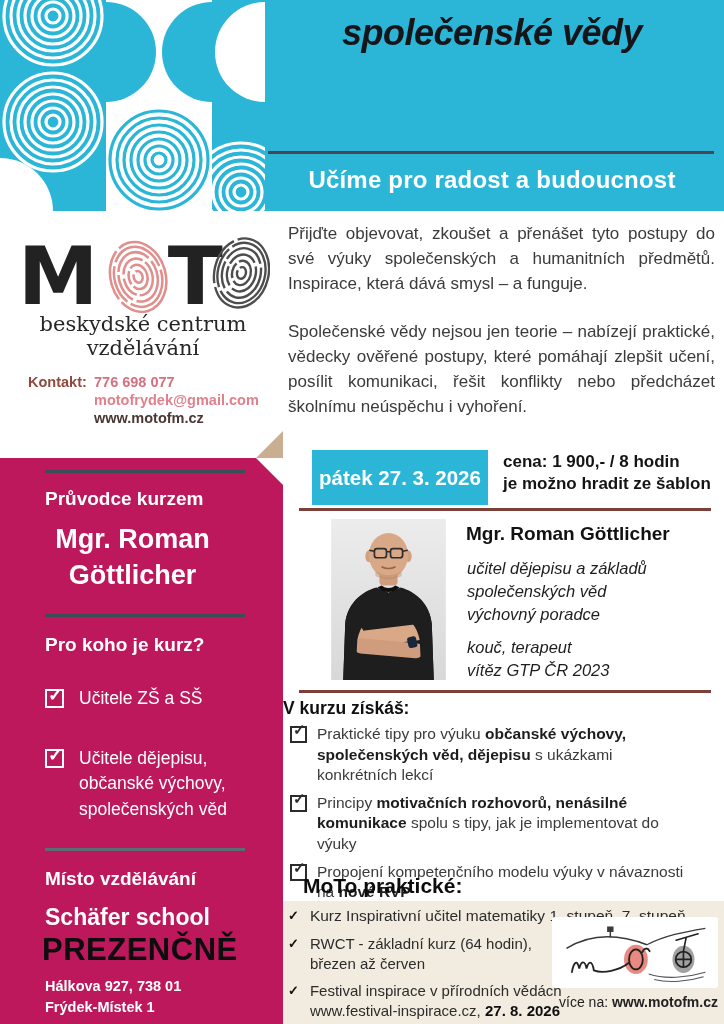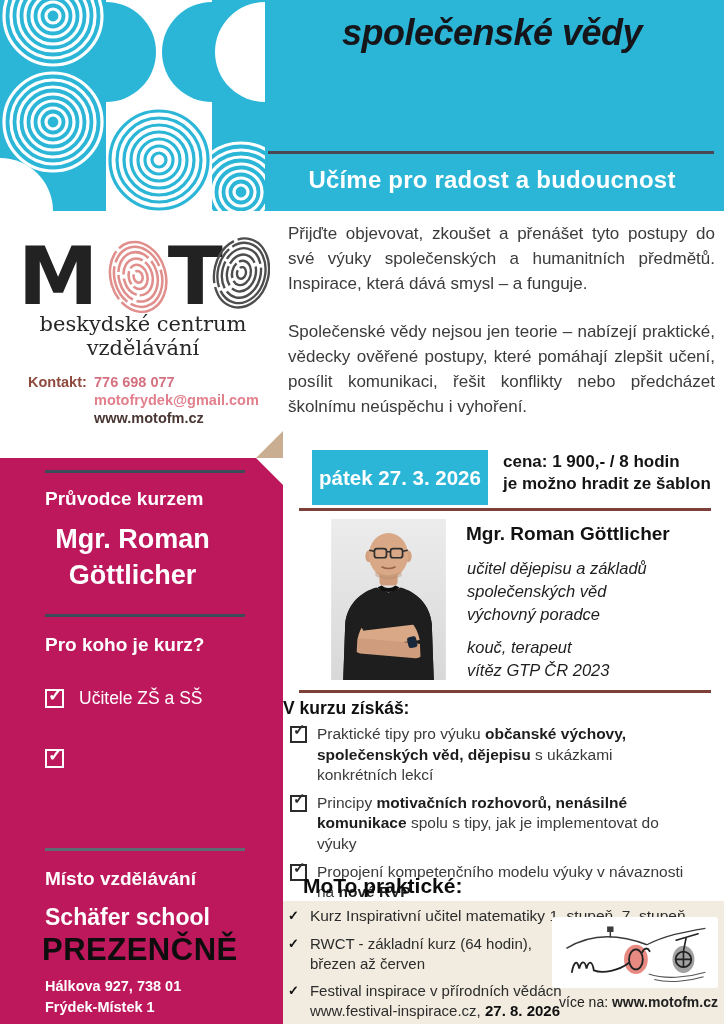--- a/index.html
+++ b/index.html
@@ -307,20 +307,21 @@
       <span>Göttlicher</span>
     </div>
     <div class="sb-rule sb-r2"></div>
     <div class="sb-aud-h">Pro koho je kurz?</div>
     <div class="sb-item sb-i1">
       <span class="cbw"></span>
       <span>Učitele ZŠ a SŠ</span>
     </div>
     <div class="sb-item sb-i2">
       <span class="cbw"></span>
+      <span class="txt">Učitele dějepisu, občanské výchovy, společenských věd</span>
     </div>
     <div class="sb-rule sb-r3"></div>
     <div class="sb-venue-h">Místo vzdělávání</div>
     <div class="sb-venue">Schäfer school</div>
     <div class="sb-att">PREZENČNĚ</div>
     <div class="sb-addr">
       <span>Hálkova 927, 738 01</span>
       <span>Frýdek-Místek 1</span>
     </div>
   </div>

